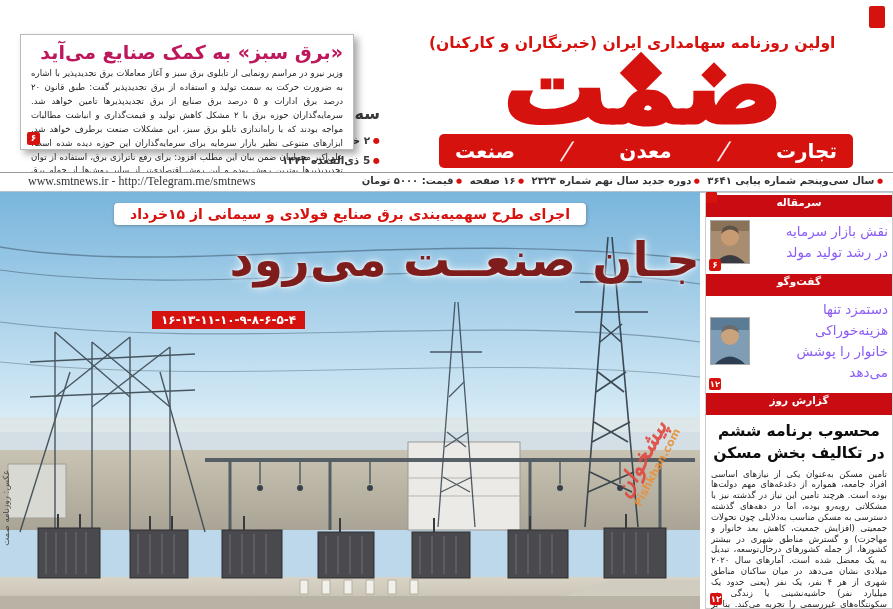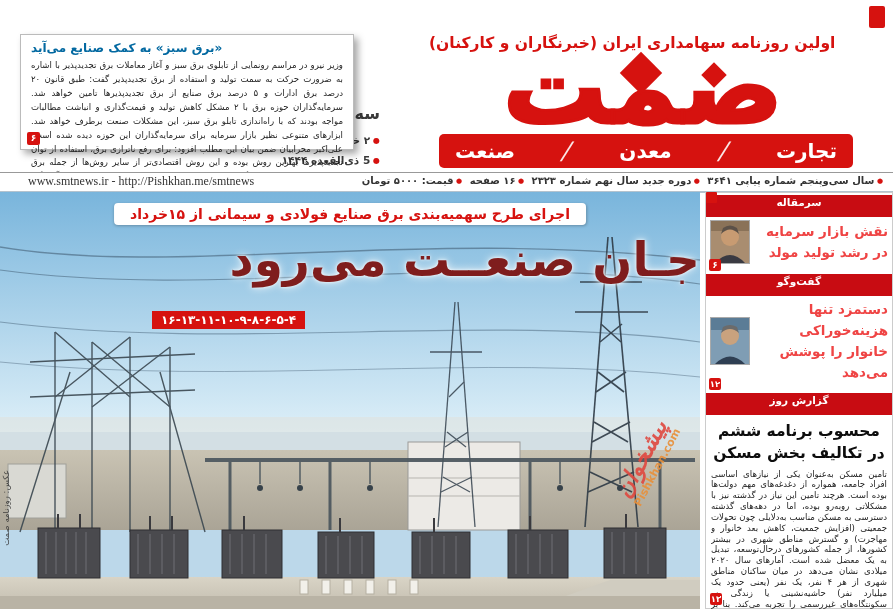--- a/index.html
+++ b/index.html
@@ -22,21 +22,21 @@
              padding:0 16px;color:#fff;font-weight:bold;font-size:20px;}
   .logo-band .slash{font-size:24px;font-weight:normal;transform:skewX(-18deg);opacity:.9;}
   
   .date-block{position:absolute;top:104px;right:513px;width:150px;text-align:right;color:#3a3a3a;}
   .weekday{font-size:16px;font-weight:bold;margin-bottom:8px;}
   .date-line{font-size:10.5px;font-weight:bold;line-height:1.9;white-space:nowrap;}
   .date-line::before{content:"● ";color:#d6120f;font-size:8px;vertical-align:1px;}
   
   .clip-box{position:absolute;top:34px;left:20px;width:312px;height:104px;background:#fff;
             border:1px solid #bbb;box-shadow:4px 4px 7px rgba(0,0,0,.35);padding:6px 10px 4px 10px;}
-  .clip-title{text-align:left;font-size:12px;font-weight:bold;color:#0369a1;margin-bottom:4px;}
+  .clip-title{text-align:right;font-size:19px;font-weight:bold;color:#be185d;margin-bottom:4px;}
   .clip-body{font-size:8.6px;line-height:1.62;color:#222;text-align:justify;text-align-last:right;}
   .clip-badge{position:absolute;bottom:4px;left:6px;width:13px;height:13px;background:#d6120f;
               color:#fff;font-size:9px;font-weight:bold;text-align:center;line-height:13px;border-radius:2px;}
   
   .info-bar{position:absolute;top:172px;left:0;right:0;height:18px;border-top:1px solid #999;
             border-bottom:2px solid #b4c3ce;background:#fff;}
   .info-left{position:absolute;left:28px;top:1px;direction:ltr;font-family:"Liberation Serif",serif;
              font-size:12px;color:#333;}
   .info-left a{color:#333;text-decoration:none;}
   .info-right{position:absolute;right:10px;top:2px;font-size:10px;font-weight:bold;color:#333;white-space:nowrap;}
@@ -57,21 +57,21 @@
   .watermark{position:absolute;left:604px;top:252px;transform:rotate(-62deg);text-align:center;opacity:.9;}
   .watermark .fa{color:#e0483f;font-size:23px;font-weight:bold;font-style:italic;line-height:1;}
   .watermark .en{color:#e8903a;font-size:11px;font-weight:bold;direction:ltr;}
   
   .sidebar{position:absolute;top:192px;left:705px;width:188px;height:417px;background:#fff;
            border:1px solid #ccc;box-sizing:border-box;}
   .side-mark{position:absolute;top:-1px;left:0;width:11px;height:11px;background:#d6120f;border-radius:1px;}
   .side-bar-header{background:#c80c12;color:#fff;text-align:center;font-size:10.5px;font-weight:bold;
                    height:22px;line-height:14px;margin-top:2px;}
   .side-item{position:relative;display:flex;align-items:center;gap:5px;padding:3px 4px 8px 4px;}
-  .side-item .titles{flex:1;text-align:right;font-size:13.5px;font-weight:bold;color:#ef4444;line-height:1.55;}
+  .side-item .titles{flex:1;text-align:right;font-size:13.5px;font-weight:normal;color:#8b5cf6;line-height:1.55;}
   .side-item .titles span{display:block;}
   .portrait{flex:0 0 auto;border:1px solid #aaa;}
   .page-badge{position:absolute;bottom:1px;left:3px;width:12px;height:12px;background:#d6120f;color:#fff;
               font-size:8.5px;font-weight:bold;text-align:center;line-height:12px;border-radius:2px;}
   .report-head{text-align:center;font-size:15.5px;font-weight:bold;color:#0d0d0d;line-height:1.45;margin:5px 2px 4px;}
   .report-head span{display:block;}
   .report-body{position:relative;margin:2px 5px 0 5px;font-size:8.6px;line-height:1.26;color:#222;
                text-align:justify;text-align-last:right;height:218px;overflow:hidden;}
   .report-badge{position:absolute;bottom:3px;left:4px;width:12px;height:12px;background:#d6120f;color:#fff;
                 font-size:8.5px;font-weight:bold;text-align:center;line-height:12px;border-radius:2px;}
@@ -109,21 +109,21 @@
   <div class="clip-box">
     <div class="clip-title">«برق سبز» به کمک صنایع می‌آید</div>
     <div class="clip-body">وزیر نیرو در مراسم رونمایی از تابلوی برق سبز و آغاز معاملات برق تجدیدپذیر با اشاره به ضرورت حرکت به سمت تولید و استفاده از برق تجدیدپذیر گفت: طبق قانون ۲۰ درصد برق ادارات و ۵ درصد برق صنایع از برق تجدیدپذیرها تامین خواهد شد. سرمایه‌گذاران حوزه برق با ۲ مشکل کاهش تولید و قیمت‌گذاری و انباشت مطالبات مواجه بودند که با راه‌اندازی تابلو برق سبز، این مشکلات صنعت برطرف خواهد شد. ابزارهای متنوعی نظیر بازار سرمایه برای سرمایه‌گذاران این حوزه دیده شده است. علی‌اکبر محرابیان ضمن بیان این مطلب افزود: برای رفع ناترازی برق، استفاده از توان تجدیدپذیرها بهترین روش بوده و این روش اقتصادی‌تر از سایر روش‌ها از جمله برق حرارتی است. از سوی دیگر، برق تجدیدپذیر، انرژی پاک محسوب می‌شود و آلایندگی ندارد.</div>
     <div class="clip-badge">۶</div>
   </div>
 
   <div class="info-bar">
     <div class="info-left">
       <a href="#">www.smtnews.ir</a>
       <span>-</span>
-      <a href="#">http://Pishkhan.me/smtnews</a>
+      <a href="#">http://Telegram.me/smtnews</a>
     </div>
     <div class="info-right">
       <span>سال سی‌وپنجم شماره پیاپی ۳۶۴۱</span>
       <span>دوره جدید سال نهم شماره ۲۳۲۳</span>
       <span>۱۶ صفحه</span>
       <span>قیمت: ۵۰۰۰ تومان</span>
     </div>
   </div>
 
   <div class="lead-photo">

